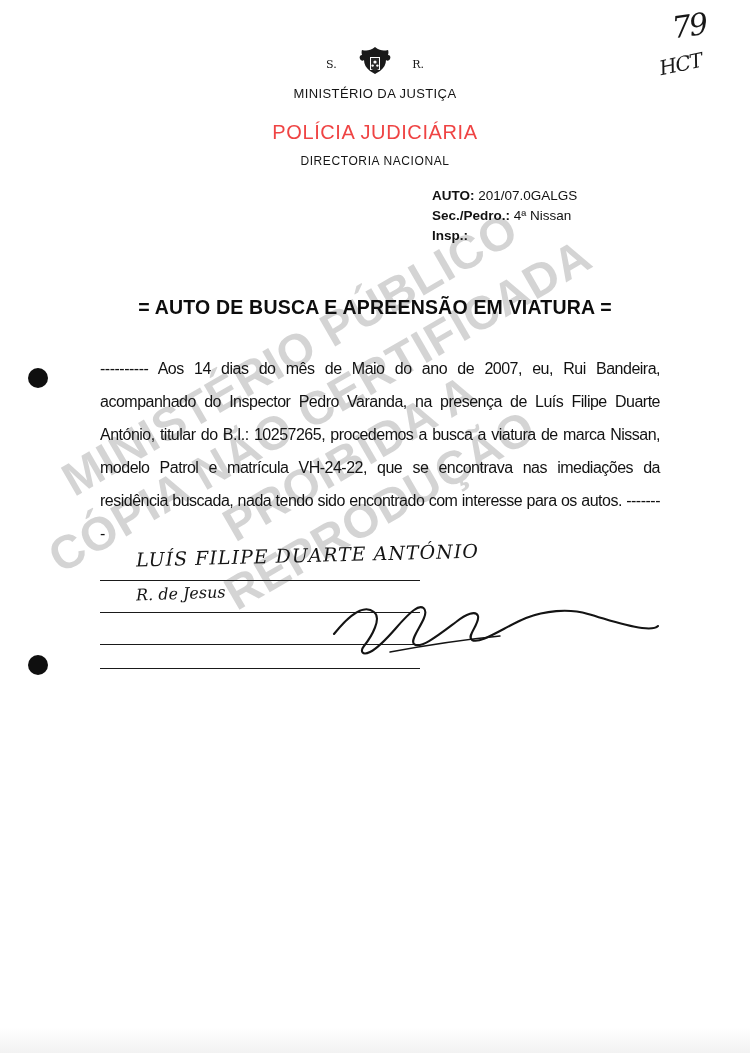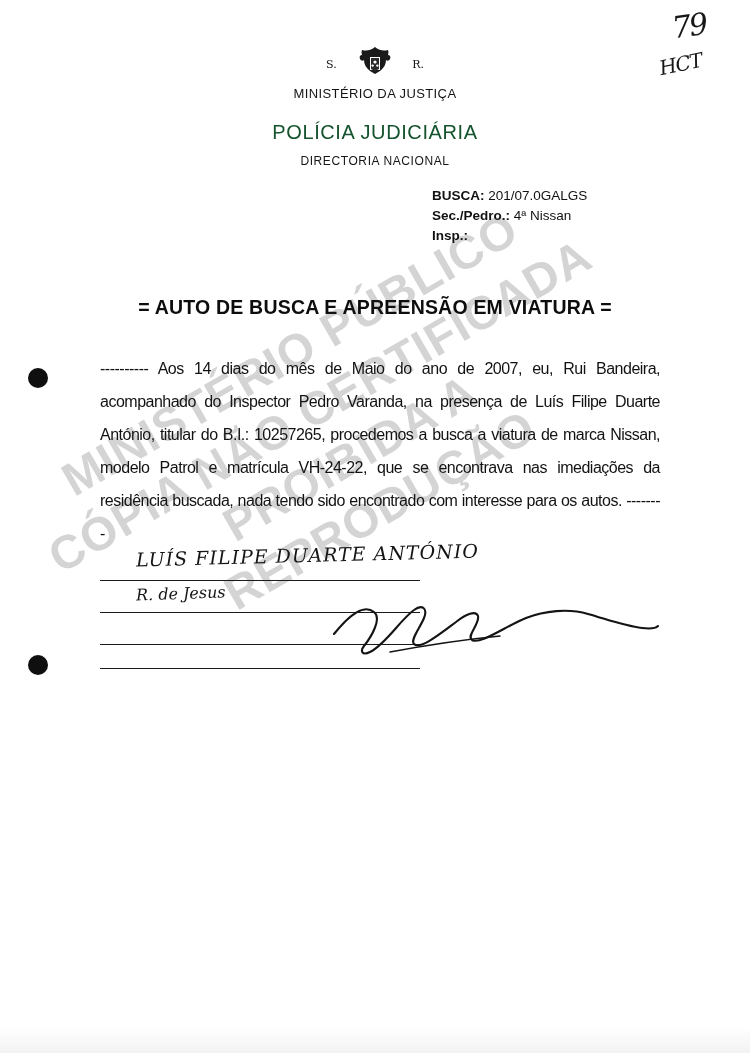--- a/index.html
+++ b/index.html
@@ -90,21 +90,21 @@
   }
   .ministry {
     font-size: 13px;
     letter-spacing: 0.4px;
     color: #141414;
     margin-bottom: 20px;
   }
   .org-title {
     font-size: 20px;
     letter-spacing: 0.6px;
-    color: #14532d;
+    color: #ef4444;
     margin-bottom: 10px;
   }
   .org-sub {
     font-size: 12px;
     letter-spacing: 0.6px;
     color: #161616;
   }
 
   
   .ref-block {
@@ -250,21 +250,21 @@
         <circle cx="19.4" cy="19.6" r="1.2" fill="#ffffff"></circle>
       </svg>
     </div>
     <div class="ministry">MINISTÉRIO DA JUSTIÇA</div>
     <div class="org-title">POLÍCIA JUDICIÁRIA</div>
     <div class="org-sub">DIRECTORIA NACIONAL</div>
   </div>
 
   <div class="ref-block">
     <div class="ref-line">
-      <span class="ref-label">BUSCA:</span>
+      <span class="ref-label">AUTO:</span>
       <span class="ref-value-bold">201/07.0GALGS</span>
     </div>
     <div class="ref-line">
       <span class="ref-label">Sec./Pedro.:</span>
       <span>4ª Nissan</span>
     </div>
     <div class="ref-line">
       <span class="ref-label">Insp.:</span>
       <span></span>
     </div>

